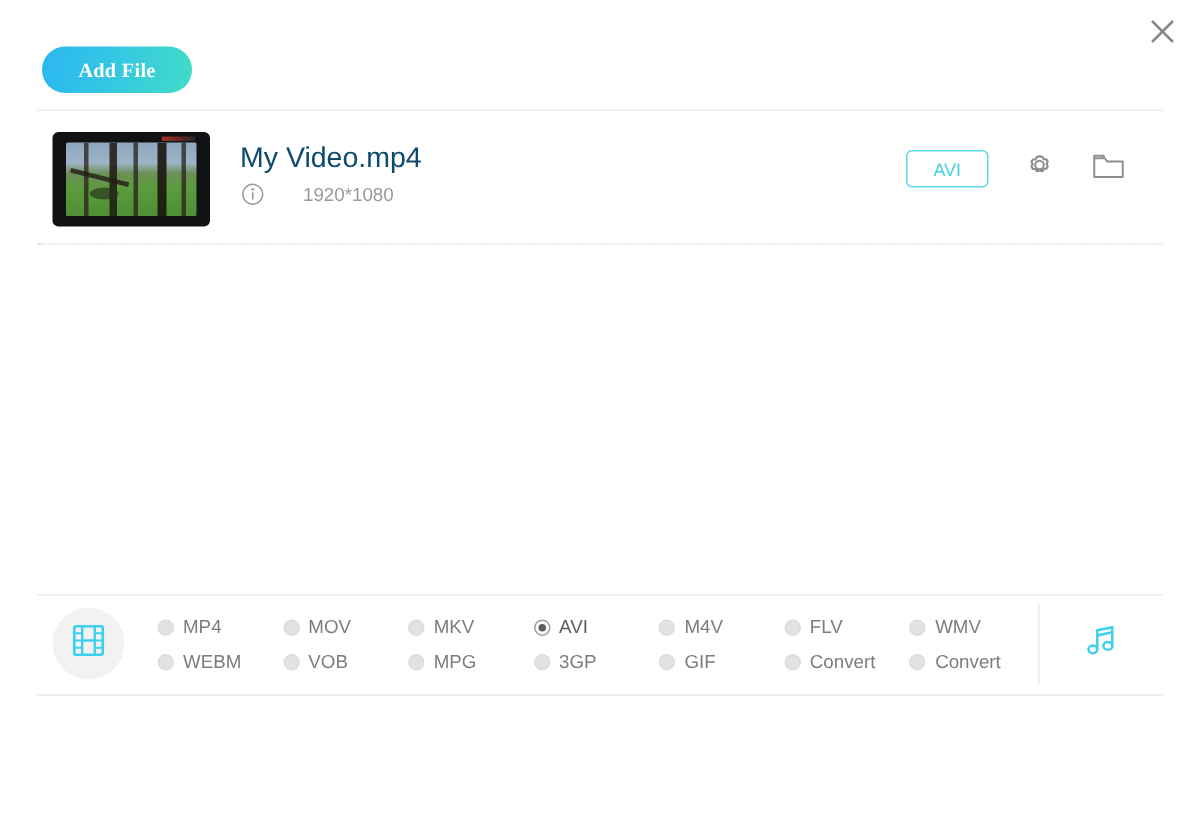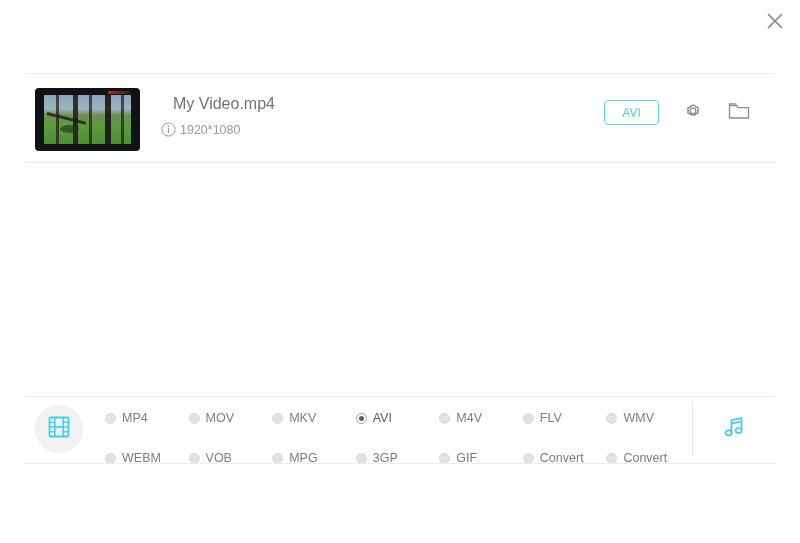--- a/index.html
+++ b/index.html
@@ -109,29 +109,29 @@
   .thumb-led {
     position: absolute;
     right: 10px; top: 3px;
     width: 22px; height: 3px;
     background: linear-gradient(90deg,#c0392b,#6b2b22 60%,#2a2a2a);
     opacity: .85;
   }
 
   .file-name {
     position: absolute;
-    left: 148px; top: 15px;
-    font-size: 16px;
-    color: #737373;
+    left: 135px; top: 15px;
+    font-size: 19px;
+    color: #0c4a6e;
     white-space: nowrap;
   }
   .file-meta {
     position: absolute;
     left: 136px; top: 42px;
-    display: flex; align-items: center; gap: 4px;
+    display: flex; align-items: center; gap: 26px;
   }
   .info-icon { display: block; }
   .file-res {
     font-size: 12.5px;
     color: #9a9a9a;
   }
 
   .row-actions {
     position: absolute;
     right: 24px; top: 20px;
@@ -167,21 +167,21 @@
     background: #f2f2f2;
     display: flex; align-items: center; justify-content: center;
   }
   .fmt-grid {
     position: absolute;
     left: 80px; top: 11px;
     width: 585px;
     display: grid;
     grid-template-columns: repeat(7, 1fr);
     grid-auto-rows: 22px;
-    row-gap: 18px;
+    row-gap: 1px;
     align-items: center;
   }
   .fmt-opt {
     display: flex; align-items: center; gap: 6px;
     cursor: pointer;
     font-size: 12.5px;
     color: #7d7d7d;
     white-space: nowrap;
   }
   .radio {
@@ -244,20 +244,23 @@
 
   <div class="close-btn">
     <span>
       <svg width="20" height="20" viewBox="0 0 20 20" aria-hidden="true">
         <line x1="3" y1="3" x2="17" y2="17" stroke="#888888" stroke-width="1.7"></line>
         <line x1="17" y1="3" x2="3" y2="17" stroke="#888888" stroke-width="1.7"></line>
       </svg>
     </span>
   </div>
 
+  <div class="addfile-wrap">
+    <button class="addfile-btn">Add File</button>
+  </div>
 
   <div class="hr-solid" style="top:73px;"></div>
 
   <div class="file-row">
 
     <div class="thumb">
       <div class="thumb-led"></div>
       <div class="thumb-screen">
         <div class="trunk t1"></div>
         <div class="trunk t2"></div>

